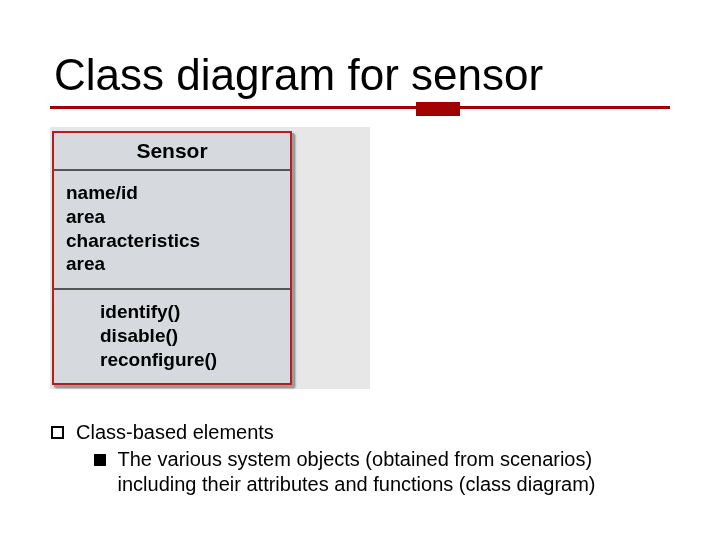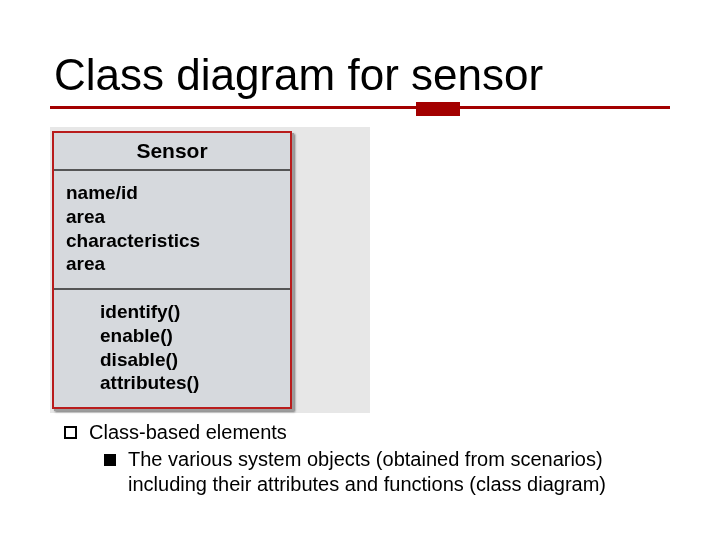--- a/index.html
+++ b/index.html
@@ -73,21 +73,21 @@
   .uml .attr, .uml .op {
     font-family: Arial, Helvetica, sans-serif;
     font-weight: 700;
     font-size: 19px;
     line-height: 1.25;
     color: #000;
     padding: 10px 12px 12px 12px;
   }
   .bullets {
     position: absolute;
-    left: 14px;
+    left: 1px;
     right: 10px;
     bottom: -30px;
     font-size: 20px;
     line-height: 1.25;
   }
   .b1 {
     display: flex;
     align-items: flex-start;
     gap: 12px;
     margin-bottom: 2px;
@@ -128,23 +128,22 @@
       <div class="uml">
         <div class="section name">Sensor</div>
         <div class="section attr">
           <div>name/id</div>
           <div>area</div>
           <div>characteristics</div>
           <div>area</div>
         </div>
         <div class="section op">
           <div>identify()</div>
-          <div>enable()</div>
           <div>disable()</div>
-          <div>attributes()</div>
+          <div>reconfigure()</div>
         </div>
       </div>
     </div>
 
     <div class="bullets">
       <div class="b1">
         <span class="sq-open"></span>
         <span>Class-based elements</span>
       </div>
       <div class="b2">

